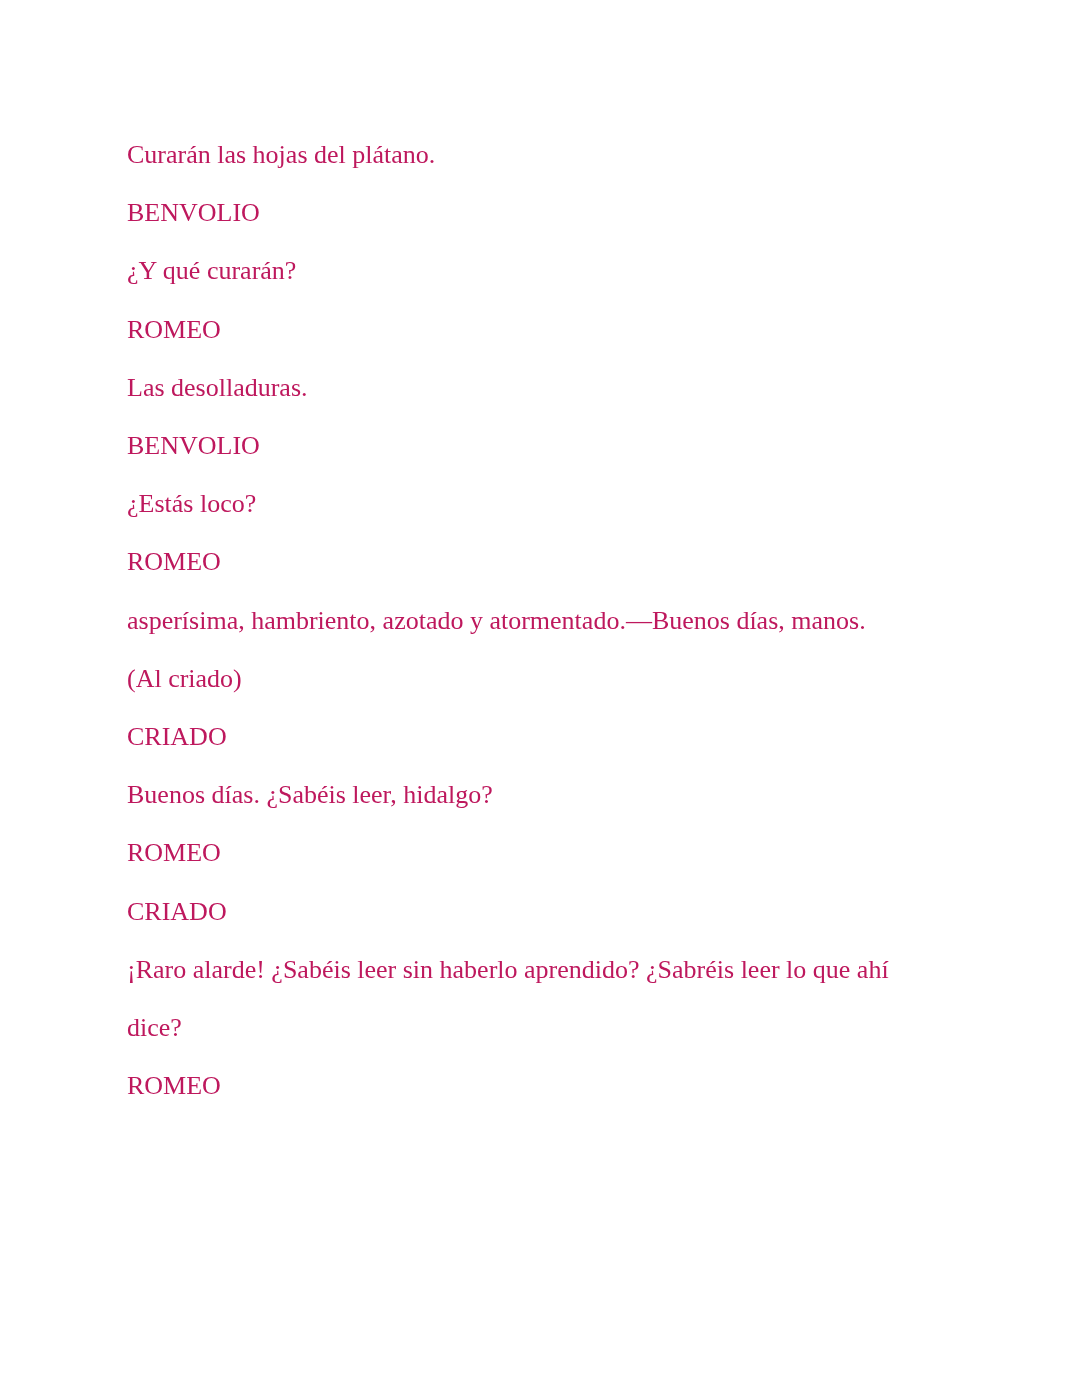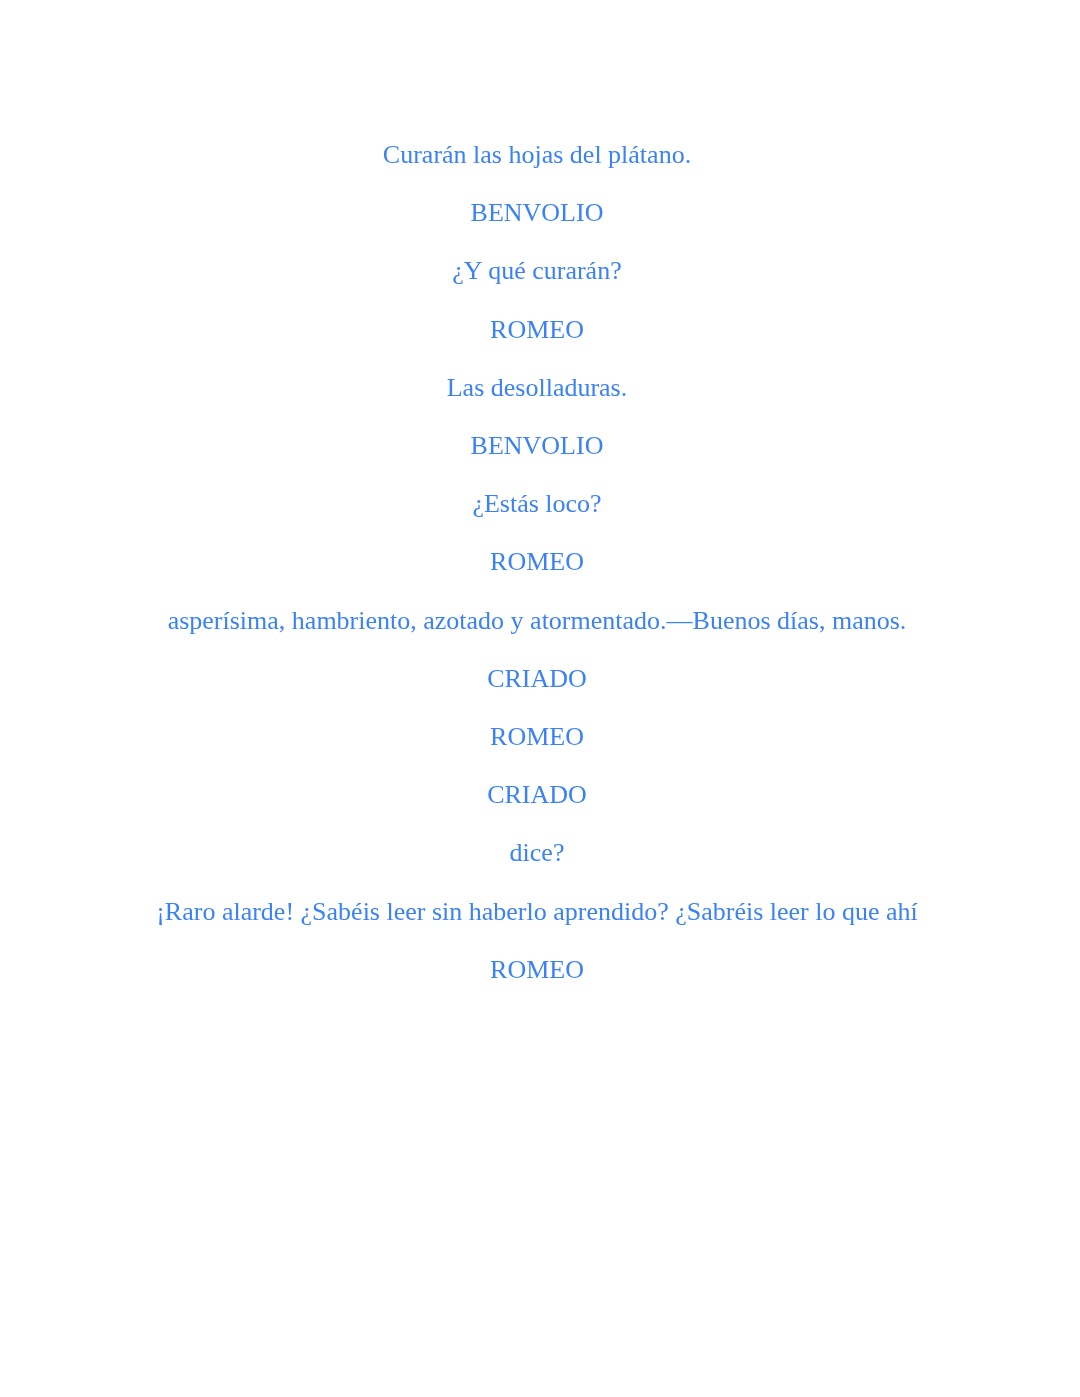--- a/index.html
+++ b/index.html
@@ -13,42 +13,43 @@
       position: relative;
       overflow: hidden;
     }
     .page {
       position: absolute;
       left: 127px;
       top: 126px;
       width: 820px;
       font-family: "Liberation Serif", "DejaVu Serif", serif;
       font-size: 26px;
-      color: #3b82f6;
+      color: #be185d;
       line-height: 58.2px;
-      text-align: center;
     }
     .line {
       display: block;
       white-space: nowrap;
       margin: 0;
     }
   </style>
 </head>
 <body>
 
 <div class="page">
   <p class="line">Curarán las hojas del plátano.</p>
   <p class="line">BENVOLIO</p>
   <p class="line">¿Y qué curarán?</p>
   <p class="line">ROMEO</p>
   <p class="line">Las desolladuras.</p>
   <p class="line">BENVOLIO</p>
   <p class="line">¿Estás loco?</p>
   <p class="line">ROMEO</p>
   <p class="line">asperísima, hambriento, azotado y atormentado.—Buenos días, manos.</p>
+  <p class="line">(Al criado)</p>
   <p class="line">CRIADO</p>
+  <p class="line">Buenos días. ¿Sabéis leer, hidalgo?</p>
   <p class="line">ROMEO</p>
   <p class="line">CRIADO</p>
+  <p class="line">¡Raro alarde! ¿Sabéis leer sin haberlo aprendido? ¿Sabréis leer lo que ahí</p>
   <p class="line">dice?</p>
-  <p class="line">¡Raro alarde! ¿Sabéis leer sin haberlo aprendido? ¿Sabréis leer lo que ahí</p>
   <p class="line">ROMEO</p>
 </div>
 
 </body></html>

